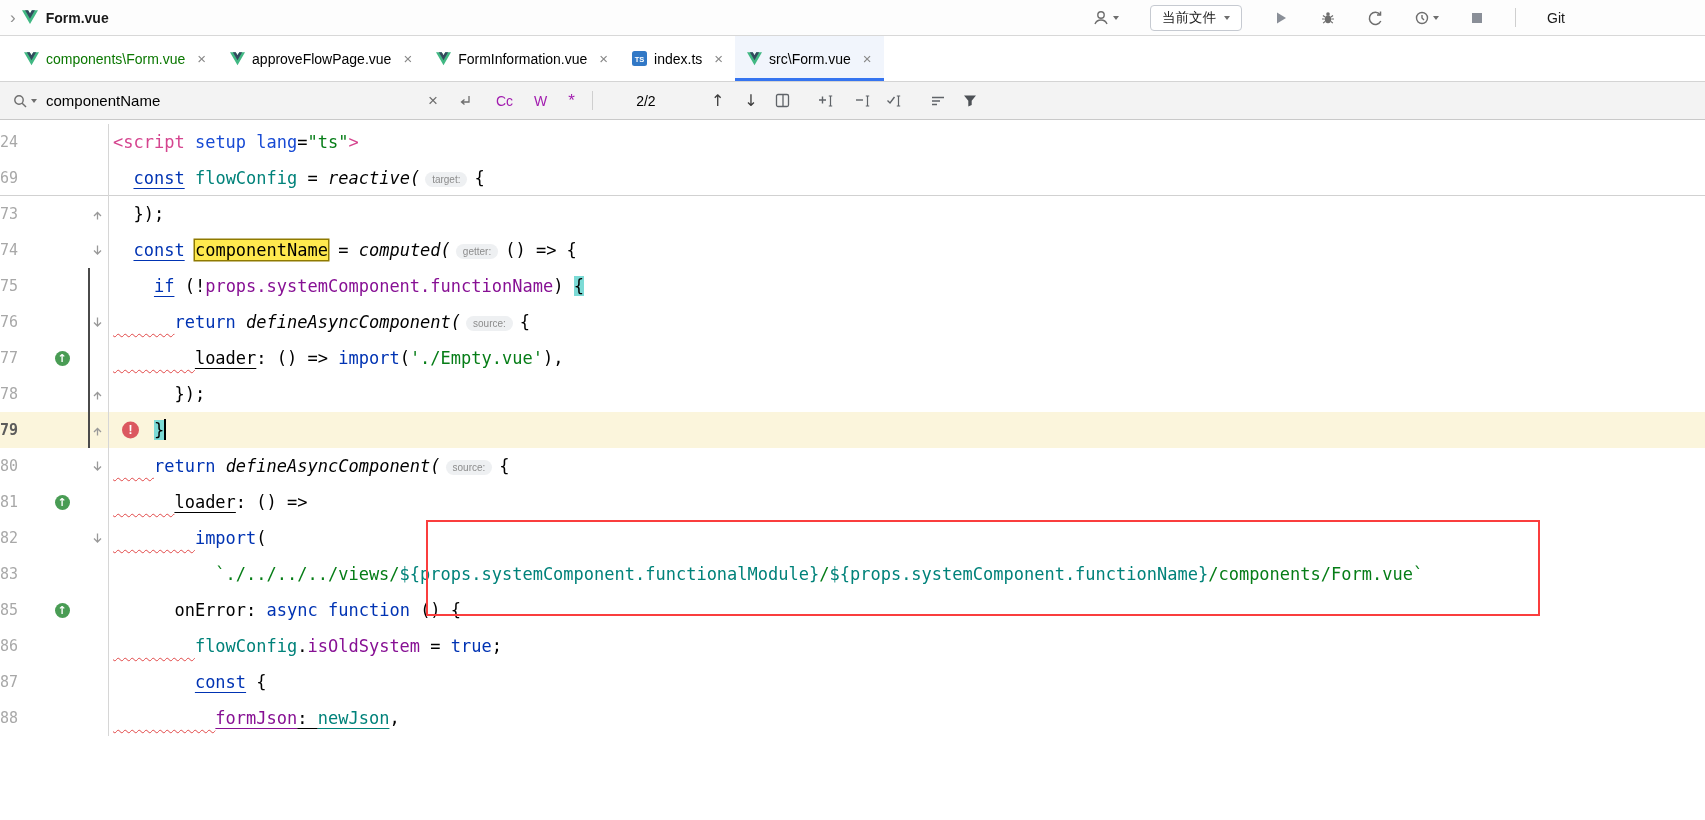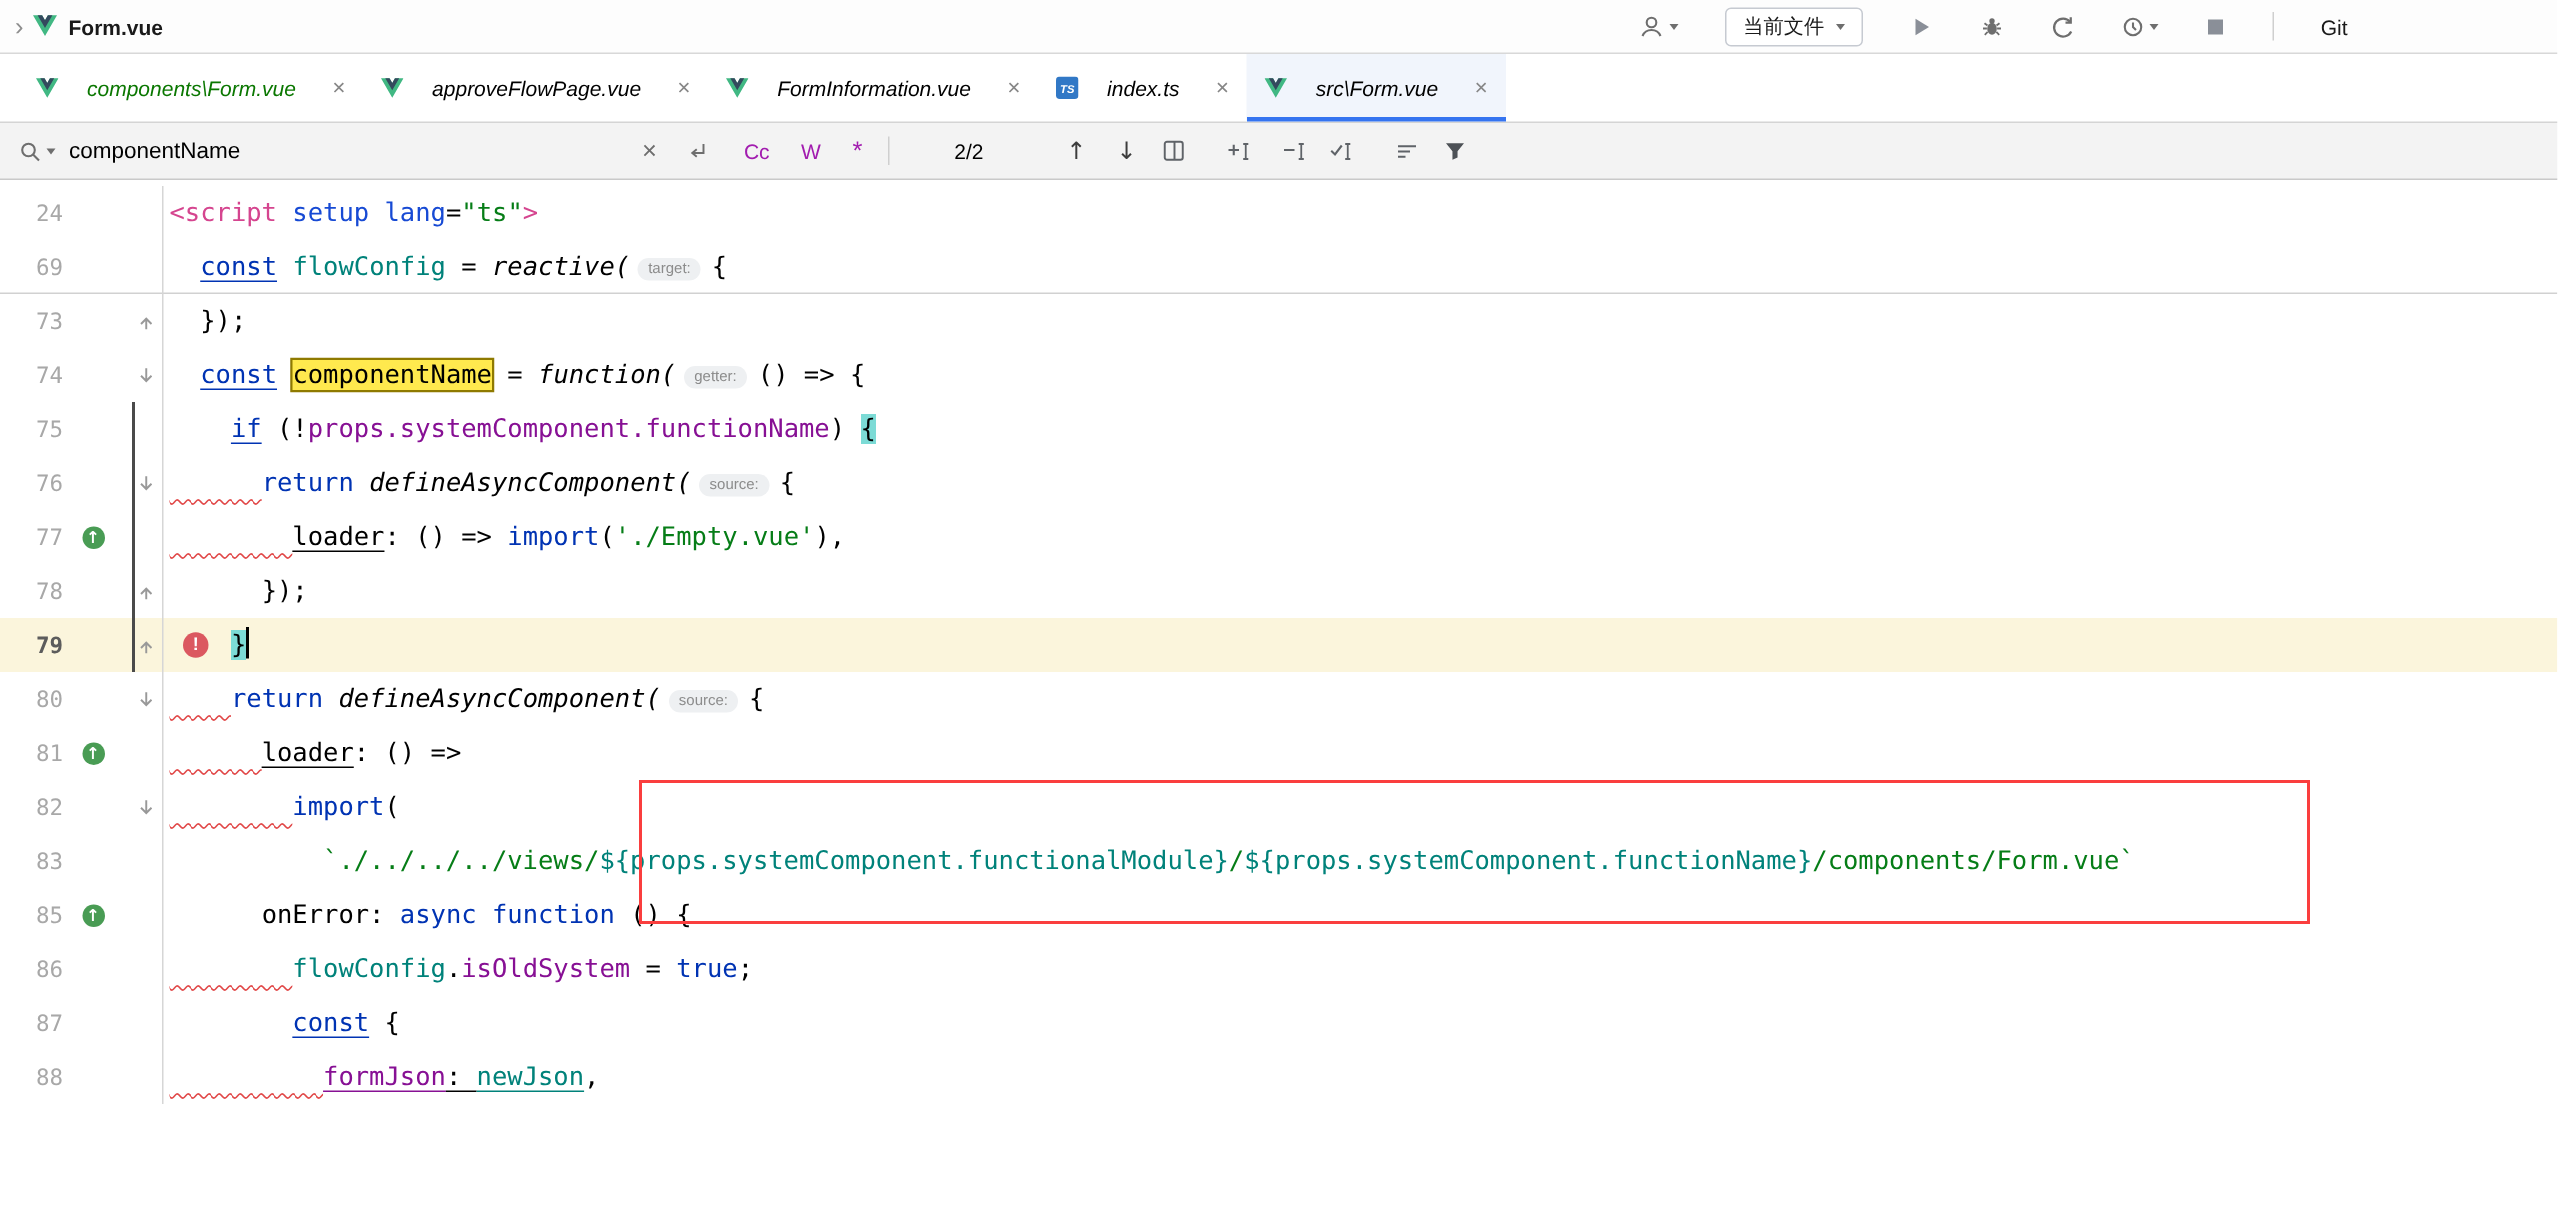--- a/index.html
+++ b/index.html
@@ -18,21 +18,21 @@
            border-top:4px solid #6E6E6E; display:inline-block; }
   .cf-btn { display:flex; align-items:center; gap:8px; background:#FFFFFF; border:1px solid #C6CAD1;
             border-radius:4px; height:26px; padding:0 11px; font-size:13.5px; color:#1a1a1a;
             font-family:"Liberation Sans",sans-serif; }
   .vdiv { width:1px; height:19px; background:#CFCFCF; display:inline-block; }
   .git-label { font-size:14px; color:#1a1a1a; }
 
   
   .tabbar { height:46px; background:#FFFFFF; border-bottom:1px solid #D4D4D4;
             display:flex; align-items:stretch; padding-left:12px; }
-  .tab { display:flex; align-items:center; gap:19px; padding:0 12px; font-size:14px; cursor:default; position:relative;font-style:italic; }
+  .tab { display:flex; align-items:center; gap:7px; padding:0 12px; font-size:14px; cursor:default; position:relative; }
   .tab.active { background:#F1F5FC; box-shadow:inset 0 -3px 0 #3574F0;text-align:center; }
   .tab-close { color:#878787; font-size:15px; margin-left:5px; }
   .tab-icon { display:flex; align-items:center; }
 
   
   .searchbar { height:38px; background:#F3F3F3; border-bottom:1px solid #C9C9C9;
                display:flex; align-items:center; padding:0 12px; }
   .sb-query { width:382px; font-size:15px; color:#000; margin-left:9px; white-space:nowrap; overflow:hidden; }
   .sb-x { color:#6E6E6E; font-size:17px; line-height:1; }
   .sb-ic { display:flex; align-items:center; }
@@ -40,21 +40,21 @@
   .sb-count { font-size:14px; color:#000; width:54px; text-align:center; }
   .sb-arrow { font-family:"DejaVu Sans",sans-serif; font-size:16px; color:#3D3D3D; }
 
   
   .editor { position:relative; height:700px; background:#FFFFFF; overflow:hidden; }
   #lines { padding-top:4px; }
   .row { display:flex; height:36px; line-height:36px; position:relative;
          font-family:"DejaVu Sans Mono",monospace; font-size:17px; color:#000; width:100%; }
   .row.current { background:#FBF5DC; }
   .row.sticky-last { box-shadow:inset 0 -1px 0 #D1D1D1; }
-  .ln { width:46px; text-align:right; padding-right:4px; color:#A8A8A8; font-size:15px; flex:0 0 auto; }
+  .ln { width:46px; text-align:left; padding-right:4px; color:#A8A8A8; font-size:15px; flex:0 0 auto; }
   .row.current .ln { color:#5C5C5C;font-weight:bold; }
   .mark-col { width:32px; display:flex; align-items:center; justify-content:center; flex:0 0 auto; }
   .fold-col { width:30px; display:flex; align-items:center; justify-content:flex-end; padding-right:5px; flex:0 0 auto; }
   .code { flex:1; white-space:pre; border-left:1px solid #D6D6D6; padding-left:4px; }
   .tok { white-space:pre; }
   .tok.d { color:#000; }
   .tok.k { color:#0033B3; }
   .tok.s { color:#067D17; }
   .tok.p { color:#871094; }
   .tok.t { color:#00827A; }
@@ -272,21 +272,21 @@
         <span class="code"><span class="tok d">  </span><span class="tok d">});</span></span>
       </div>
       <div class="row">
         <span class="ln">74</span>
         <span class="mark-col"></span>
         <span class="fold-col">
           <svg width="11" height="13" viewBox="0 0 11 13">
             <path d="M5.5 1.5v7.5M2 6.5l3.5 3.5L9 6.5" fill="none" stroke="#999999" stroke-width="1.3"></path>
           </svg>
         </span>
-        <span class="code"><span class="tok d">  </span><span class="tok k u">const</span><span class="tok d"> </span><span class="tok match">componentName</span><span class="tok d"> = </span><span class="tok fn">function(</span><span class="tok hint">getter:</span><span class="tok d">() =&gt; {</span></span>
+        <span class="code"><span class="tok d">  </span><span class="tok k u">const</span><span class="tok d"> </span><span class="tok match">componentName</span><span class="tok d"> = </span><span class="tok fn">computed(</span><span class="tok hint">getter:</span><span class="tok d">() =&gt; {</span></span>
       </div>
       <div class="row">
         <span class="ln">75</span>
         <span class="mark-col"></span>
         <span class="fold-col"></span>
         <span class="code"><span class="tok d">    </span><span class="tok k u">if</span><span class="tok d"> (!</span><span class="tok p">props.systemComponent.functionName</span><span class="tok d">) </span><span class="tok bhl">{</span></span>
       </div>
       <div class="row">
         <span class="ln">76</span>
         <span class="mark-col"></span>

